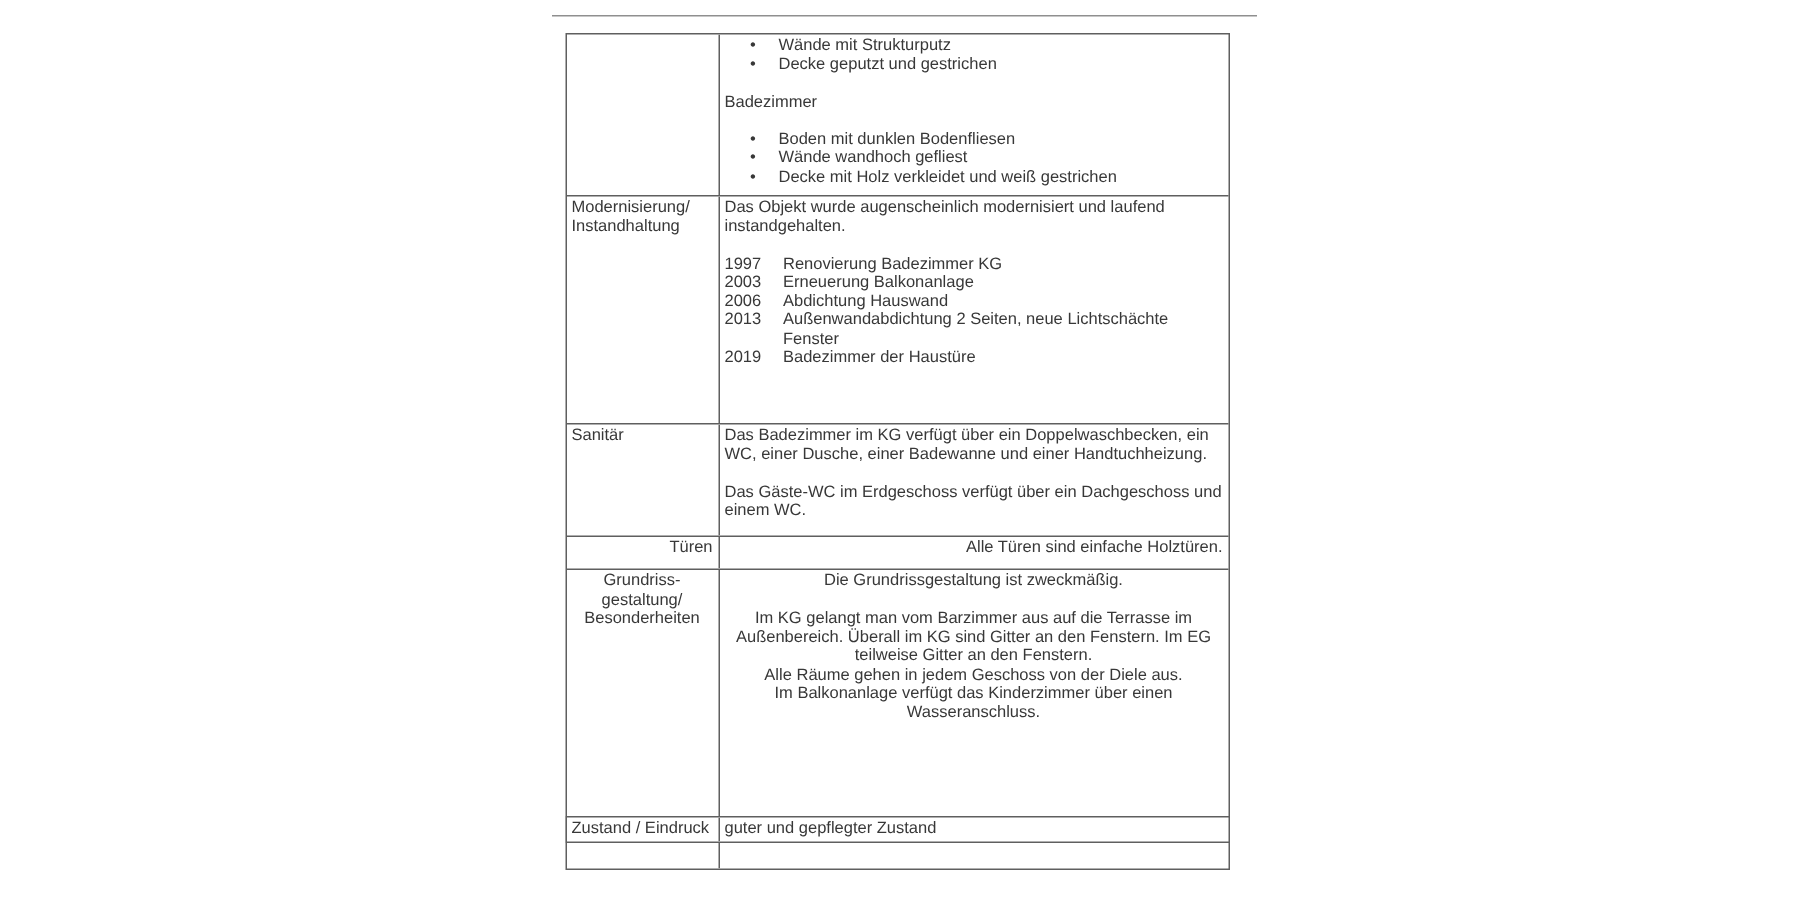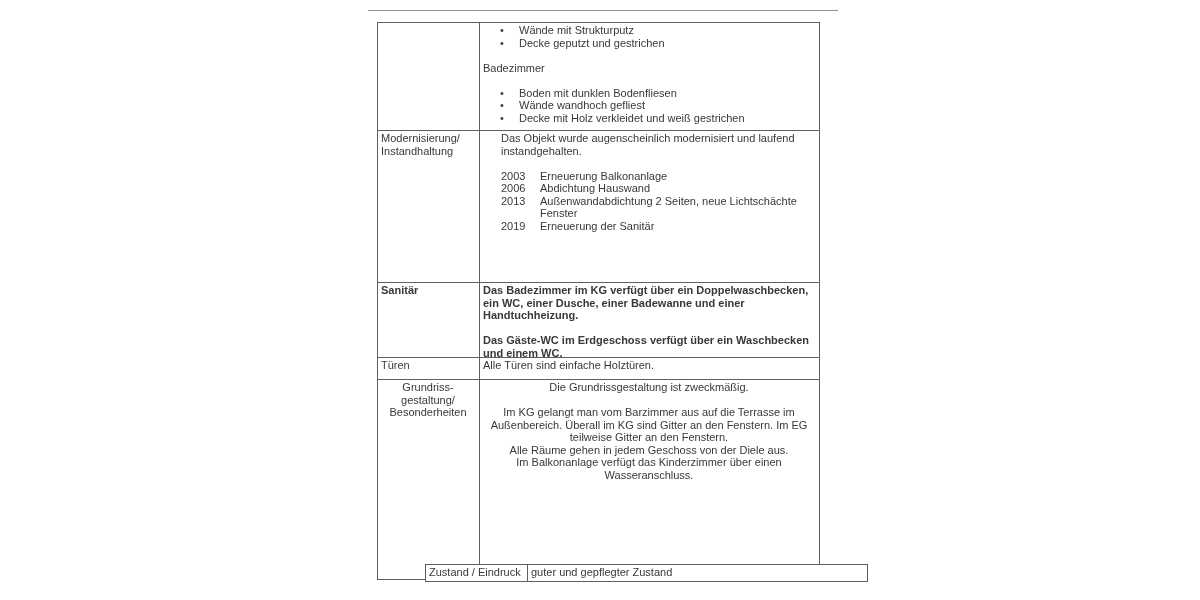--- a/index.html
+++ b/index.html
@@ -19,32 +19,32 @@
   }
   .doc-table {
     position: absolute;
     left: 377px;
     width: 443px;
     box-sizing: border-box;
     border: 1px solid #5f5f5f;
     background: #ffffff;
   }
   .main-table { top: 22px; }
-  .bottom-table { top: 564px; margin-left: 48px; }
+  .bottom-table { top: 544px; }
   .t-row {
     display: grid;
     grid-template-columns: 102px 1fr;
     box-sizing: border-box;
     overflow: hidden;
   }
   .t-row + .t-row { border-top: 1px solid #5f5f5f; }
   .r1 { height: 107px; }
-  .r2 { height: 152px; gap: 18px; }
-  .r3 { height: 75px; font-weight: bold; }
-  .r4 { height: 22px; }
+  .r2 { height: 152px; }
+  .r3 { height: 75px; }
+  .r4 { height: 22px; text-align: right; }
   .r5 { height: 200px; text-align: center; }
   .r6 { height: 16px; }
   .cell {
     box-sizing: border-box;
     padding: 1px 4px 0 3px;
     font-size: 11px;
     line-height: 12.5px;
     overflow: hidden;
   }
   .label-cell {
@@ -95,45 +95,49 @@
     </div>
   </div>
 
   <div class="t-row r2">
     <div class="cell label-cell">Modernisierung/
 Instandhaltung</div>
     <div class="cell content-cell">
       <div>Das Objekt wurde augenscheinlich modernisiert und laufend instandgehalten.</div>
       <div class="blank"></div>
       <div class="tl-row">
+        <span class="tl-year">1997</span>
+        <span class="tl-event">Renovierung Badezimmer KG</span>
+      </div>
+      <div class="tl-row">
         <span class="tl-year">2003</span>
         <span class="tl-event">Erneuerung Balkonanlage</span>
       </div>
       <div class="tl-row">
         <span class="tl-year">2006</span>
         <span class="tl-event">Abdichtung Hauswand</span>
       </div>
       <div class="tl-row">
         <span class="tl-year">2013</span>
         <span class="tl-event">Außenwandabdichtung 2 Seiten, neue Lichtschächte
 Fenster</span>
       </div>
       <div class="tl-row">
         <span class="tl-year">2019</span>
-        <span class="tl-event">Erneuerung der Sanitär</span>
+        <span class="tl-event">Badezimmer der Haustüre</span>
       </div>
     </div>
   </div>
 
   <div class="t-row r3">
     <div class="cell label-cell">Sanitär</div>
     <div class="cell content-cell">
       <div>Das Badezimmer im KG verfügt über ein Doppelwaschbecken, ein WC, einer Dusche, einer Badewanne und einer Handtuchheizung.</div>
       <div class="blank"></div>
-      <div>Das Gäste-WC im Erdgeschoss verfügt über ein Waschbecken und einem WC.</div>
+      <div>Das Gäste-WC im Erdgeschoss verfügt über ein Dachgeschoss und einem WC.</div>
     </div>
   </div>
 
   <div class="t-row r4">
     <div class="cell label-cell">Türen</div>
     <div class="cell content-cell">
       <div>Alle Türen sind einfache Holztüren.</div>
     </div>
   </div>
 

